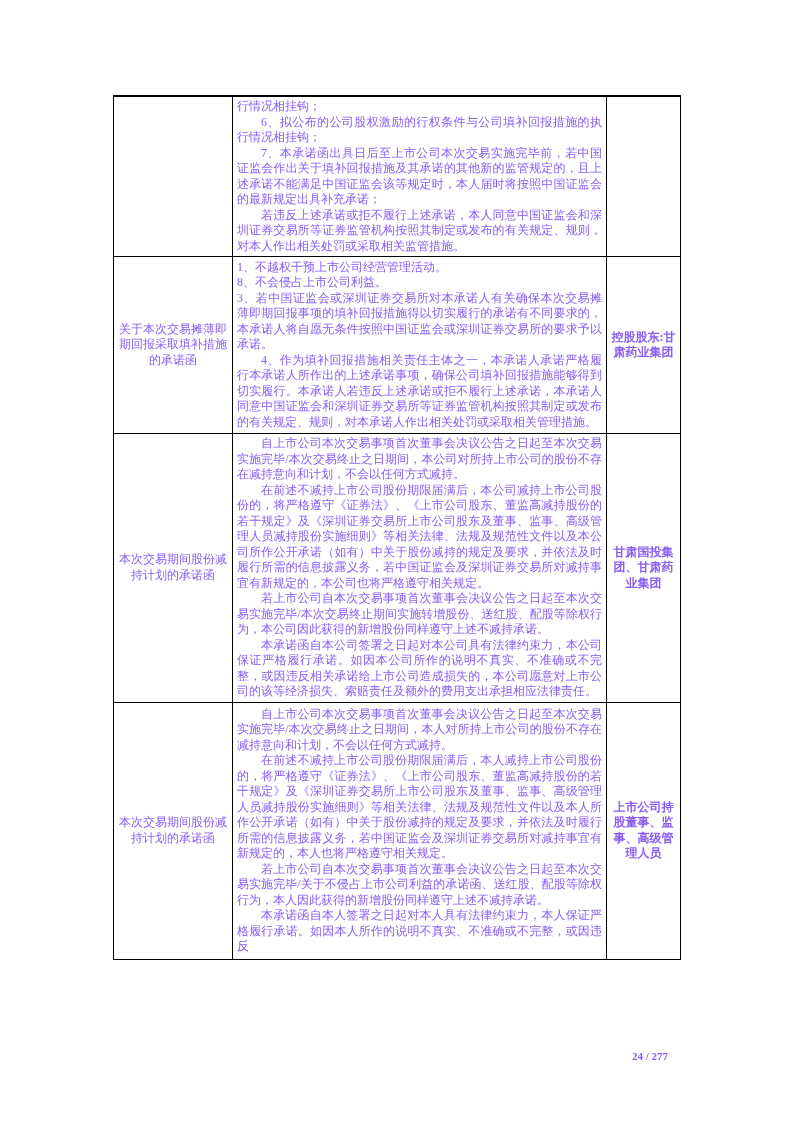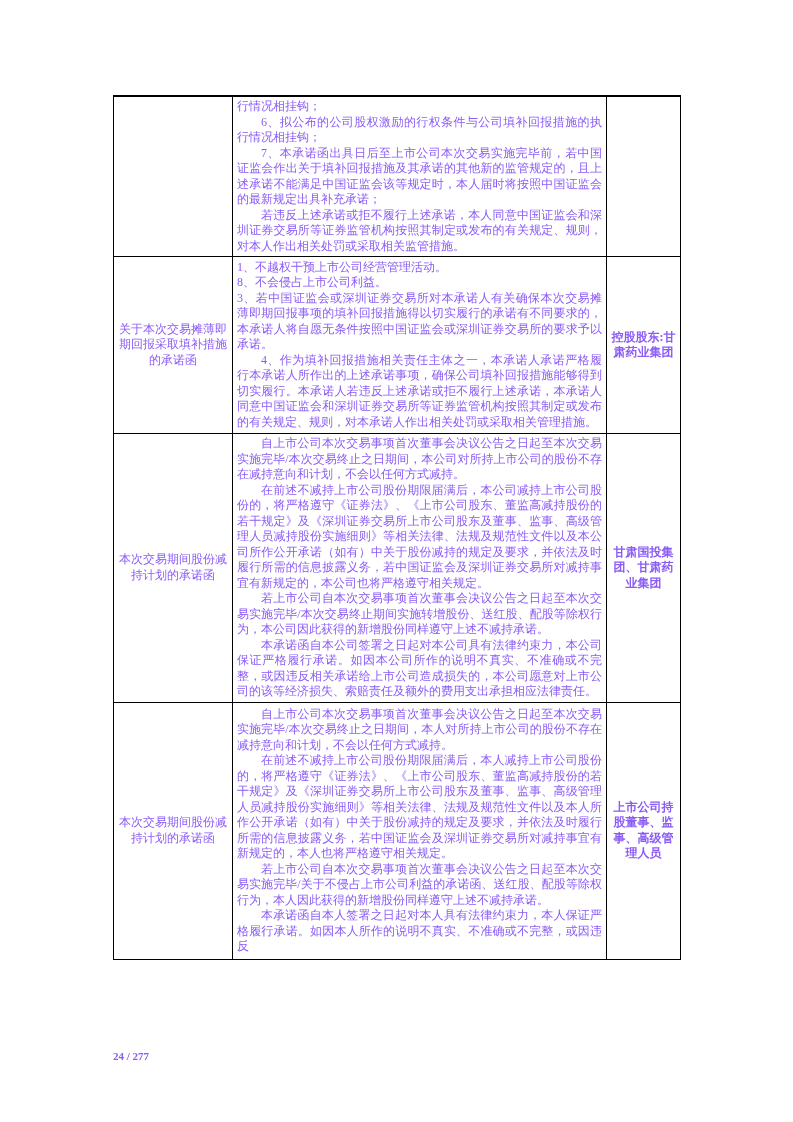--- a/index.html
+++ b/index.html
@@ -34,21 +34,21 @@
   td.name-cell   { text-align: center; }
   td.content-cell{ text-align: justify; word-break: break-all; }
   td.party-cell  { text-align: center; padding: 2px 3px; font-weight: bold; }
   p.para { text-align: justify; word-break: break-all; }
   p.para.indent { text-indent: 2em; }
   .footer {
     position: absolute;
     top: 1050px;
     left: 113px;
     width: 567px;
-    text-align: left;
+    text-align: right;
     padding-right: 12px;
     font-size: 11px;
     font-weight: bold;
   }
 </style>
 </head>
 <body>
 
 <div class="page">
 

